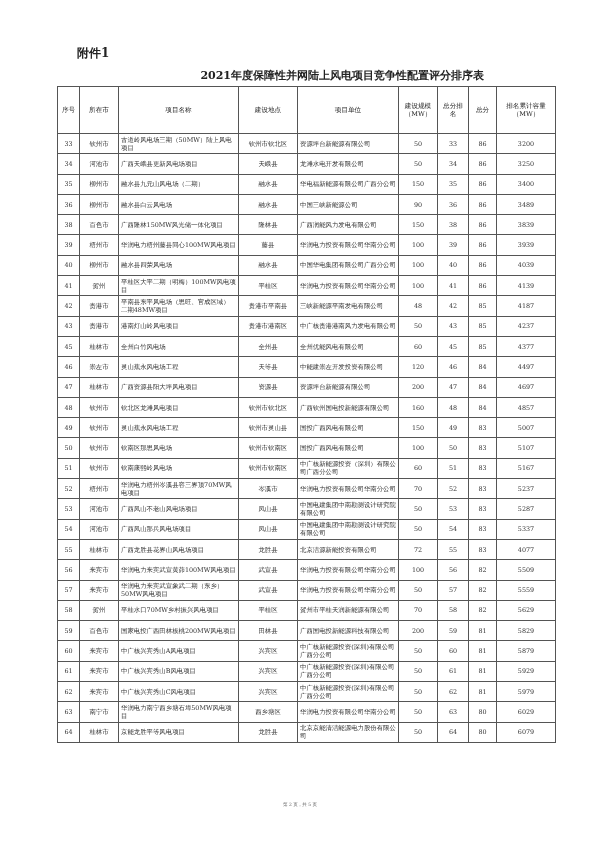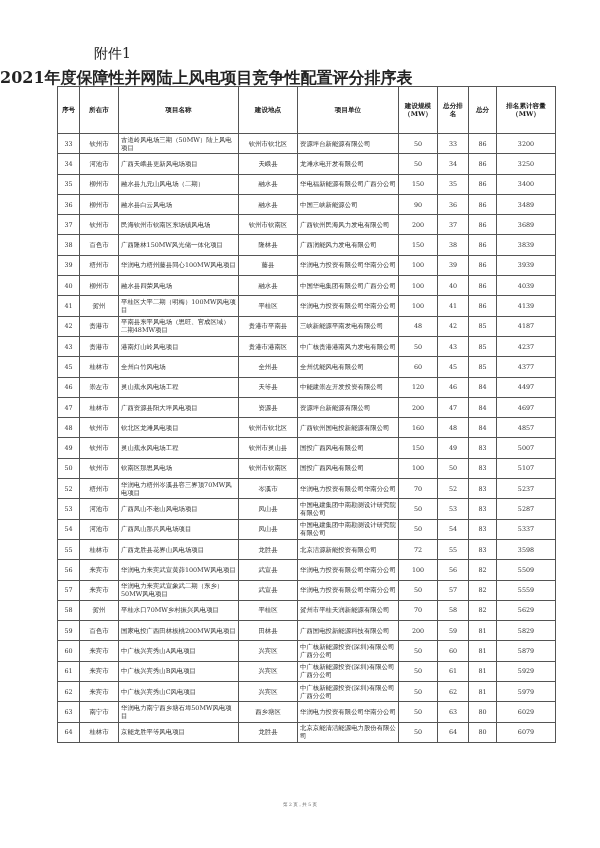--- a/index.html
+++ b/index.html
@@ -1,25 +1,25 @@
 <!DOCTYPE html>
 <html><head>
 <meta charset="utf-8">
 <style>
   html, body { margin:0; padding:0; background:#ffffff; }
   body { width:600px; height:848px; position:relative; overflow:hidden;
          font-family:"DejaVu Serif", "Liberation Serif", serif; color:#222; }
-  .attach { position:absolute; left:77px; top:45px; font-size:14px; font-weight:normal;margin-left:17px; }
-  .title { position:absolute; left:0; width:484px; top:68px; text-align:left;
-           font-size:16px; font-weight:bold; }
+  .attach { position:absolute; left:77px; top:45px; font-size:12px; font-weight:bold; }
+  .title { position:absolute; left:0; width:484px; top:68px; text-align:right;
+           font-size:11px; font-weight:bold; }
   table { position:absolute; left:57px; top:86px; border-collapse:collapse;
           table-layout:fixed; width:498px; }
   th, td { border:1px solid #555; font-size:6.4px; line-height:8px; padding:0 2px;
            overflow:hidden; }
-  th { height:46px; font-weight:bold; text-align:center; font-size:6.6px;margin-top:39px; }
+  th { height:46px; font-weight:normal; text-align:center; font-size:6.6px;margin-top:39px; }
   td { height:19.3px; text-align:center; color:#333; }
   td.left { text-align:left; }
   tr.thick td { border-top:1.5px solid #333; }
   .footer { position:absolute; left:0; width:600px; top:802px; text-align:center;
             font-size:4.5px; color:#555; }
 </style>
 </head>
 <body>
 
 <div class="attach">附件1</div>
@@ -88,31 +88,20 @@
         <td>36</td>
         <td>柳州市</td>
         <td class="left">融水县白云风电场</td>
         <td>融水县</td>
         <td class="left">中国三峡新能源公司</td>
         <td>90</td>
         <td>36</td>
         <td>86</td>
         <td>3489</td>
       </tr>
-      <tr class="thick">
-        <td>37</td>
-        <td>钦州市</td>
-        <td class="left">民海钦州市钦南区东场镇风电场</td>
-        <td>钦州市钦南区</td>
-        <td class="left">广西钦州民海风力发电有限公司</td>
-        <td>200</td>
-        <td>37</td>
-        <td>86</td>
-        <td>3689</td>
-      </tr>
       <tr>
         <td>38</td>
         <td>百色市</td>
         <td class="left">广西隆林150MW风光储一体化项目</td>
         <td>隆林县</td>
         <td class="left">广西润能风力发电有限公司</td>
         <td>150</td>
         <td>38</td>
         <td>86</td>
         <td>3839</td>
@@ -232,20 +221,31 @@
         <td>钦州市</td>
         <td class="left">钦南区那思风电场</td>
         <td>钦州市钦南区</td>
         <td class="left">国投广西风电有限公司</td>
         <td>100</td>
         <td>50</td>
         <td>83</td>
         <td>5107</td>
       </tr>
       <tr>
+        <td>51</td>
+        <td>钦州市</td>
+        <td class="left">钦南康熙岭风电场</td>
+        <td>钦州市钦南区</td>
+        <td class="left">中广核新能源投资（深圳）有限公司广西分公司</td>
+        <td>60</td>
+        <td>51</td>
+        <td>83</td>
+        <td>5167</td>
+      </tr>
+      <tr>
         <td>52</td>
         <td>梧州市</td>
         <td class="left">华润电力梧州岑溪县容三界顶70MW风电项目</td>
         <td>岑溪市</td>
         <td class="left">华润电力投资有限公司华南分公司</td>
         <td>70</td>
         <td>52</td>
         <td>83</td>
         <td>5237</td>
       </tr>
@@ -273,21 +273,21 @@
       </tr>
       <tr>
         <td>55</td>
         <td>桂林市</td>
         <td class="left">广西龙胜县花界山风电场项目</td>
         <td>龙胜县</td>
         <td class="left">北京洁源新能投资有限公司</td>
         <td>72</td>
         <td>55</td>
         <td>83</td>
-        <td>3598</td>
+        <td>4077</td>
       </tr>
       <tr class="thick">
         <td>56</td>
         <td>来宾市</td>
         <td class="left">华润电力来宾武宣黄茆100MW风电项目</td>
         <td>武宣县</td>
         <td class="left">华润电力投资有限公司华南分公司</td>
         <td>100</td>
         <td>56</td>
         <td>82</td>

